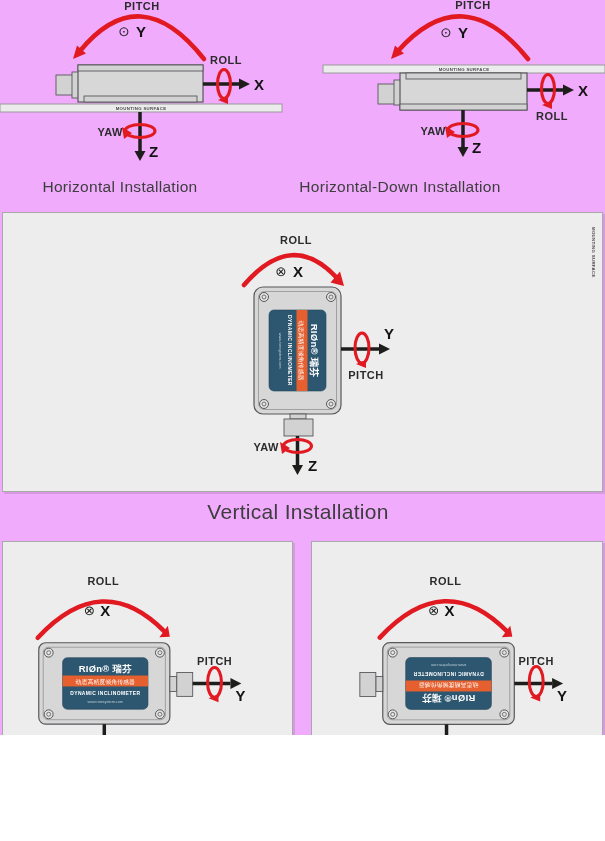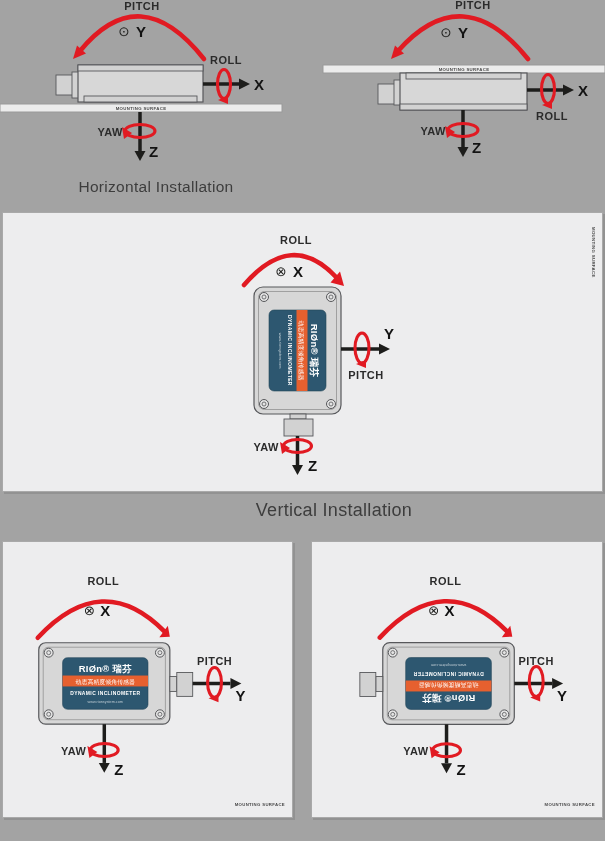--- a/index.html
+++ b/index.html
@@ -1,22 +1,22 @@
 <!DOCTYPE html>
 <html><head>
 <meta charset="utf-8">
 <style>
   html,body{margin:0;padding:0;background:#fff;}
-  .page{position:relative;width:605px;height:841px;background:#a3a3a3;overflow:hidden;
+  .page{position:relative;width:605px;height:735px;background:#f0abfc;overflow:hidden;
         font-family:"Liberation Sans",sans-serif;}
   .abs{position:absolute;}
   .panel{position:absolute;background:#ededee;border:1px solid #a9a9a9;
          box-shadow:2px 2px 0 rgba(0,0,0,0.10);}
   .caption{position:absolute;text-align:center;color:#3d3d3d;font-size:15.5px;
-           letter-spacing:.3px;white-space:nowrap;margin-left:36px;}
+           letter-spacing:.3px;white-space:nowrap;}
   svg{display:block;}
   svg text{font-family:"Liberation Sans",sans-serif;}
   .mid{text-anchor:middle;}
   .enda{text-anchor:end;}
   .rot-lab{font-size:11px;font-weight:bold;fill:#2b2b2b;letter-spacing:.5px;}
   .axis-lab{font-size:15px;font-weight:bold;fill:#131313;}
   .sym{font-size:13.5px;fill:#1d1d1b;}
   .ms-lab{font-size:4.3px;font-weight:bold;fill:#4a4a4a;letter-spacing:.35px;}
   .red-arc{fill:none;stroke:#e11a22;stroke-width:4.6;stroke-linecap:round;}
   .red-ell{fill:none;stroke:#e11a22;stroke-width:3.1;}
@@ -137,20 +137,21 @@
       </g>
       <g>
         <ellipse class="red-ell" cx="163" cy="130" rx="15" ry="6.5"></ellipse>
         <polygon class="red-fill" points="145,126 155,132 147,138"></polygon>
         <text class="rot-lab enda" x="146" y="135">YAW</text>
       </g>
     </svg>
   </div>
 
   <div class="caption" style="left:0px;top:178px;width:240px;">Horizontal Installation</div>
+  <div class="caption" style="left:280px;top:178px;width:240px;">Horizontal-Down Installation</div>
 
   <div class="panel" style="left:2px;top:212px;width:599px;height:278px;">
     <svg width="599" height="278" viewBox="0 0 599 278">
       <defs>
         <pattern id="ribsM" width="4" height="4" patternUnits="userSpaceOnUse">
           <rect width="4" height="4" fill="#c9c9c9"></rect>
           <line x1="0.5" y1="0" x2="0.5" y2="4" stroke="#6e6e6e" stroke-width="1"></line>
         </pattern>
       </defs>
       <g>
@@ -201,21 +202,21 @@
       </g>
       <g>
         <ellipse class="red-ell" cx="294.5" cy="233" rx="14" ry="6.5"></ellipse>
         <polygon class="red-fill" points="277,229 287,235 279,241"></polygon>
         <text class="rot-lab enda" x="276" y="238">YAW</text>
       </g>
       <text class="ms-lab" transform="translate(589,14) rotate(90)">MOUNTING SURFACE</text>
     </svg>
   </div>
 
-  <div class="caption" style="left:178px;top:500px;width:240px;font-size:18px;">Vertical Installation</div>
+  <div class="caption" style="left:178px;top:500px;width:240px;font-size:21px;">Vertical Installation</div>
 
   <div class="panel" style="left:2px;top:541px;width:289px;height:275px;">
     <svg width="289" height="275" viewBox="0 0 291 276">
       <defs>
         <pattern id="ribsBL" width="4" height="4" patternUnits="userSpaceOnUse">
           <rect width="4" height="4" fill="#c9c9c9"></rect>
           <line x1="0.5" y1="0" x2="0.5" y2="4" stroke="#6e6e6e" stroke-width="1"></line>
         </pattern>
       </defs>
       <g>

